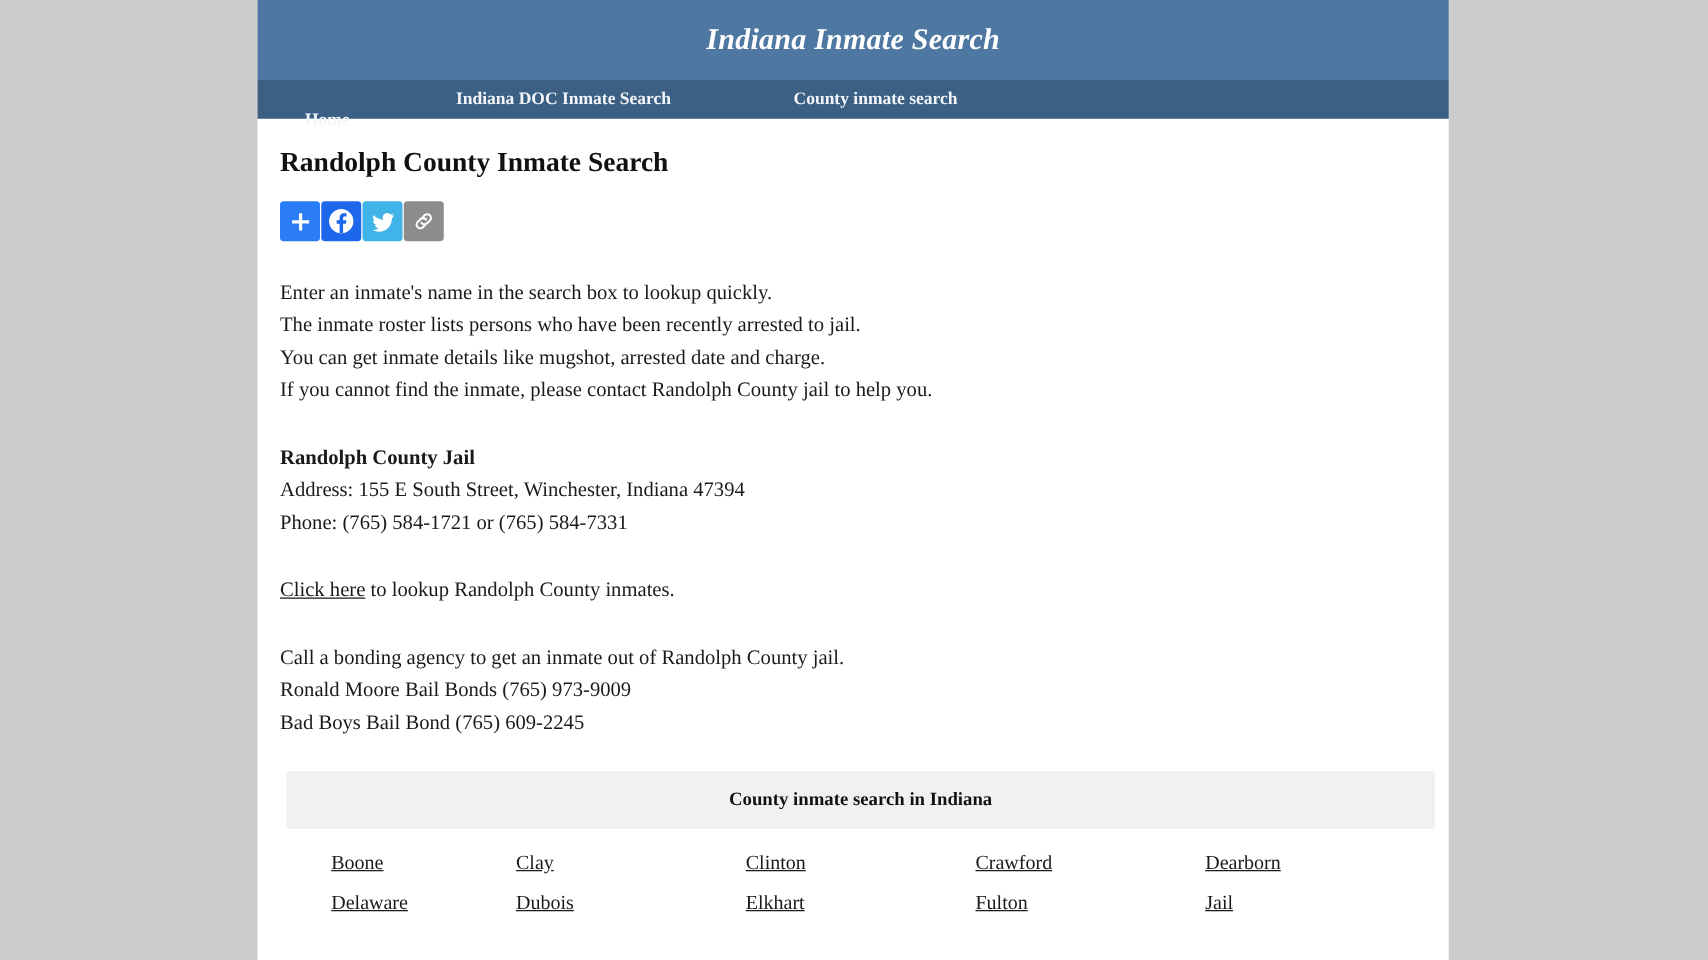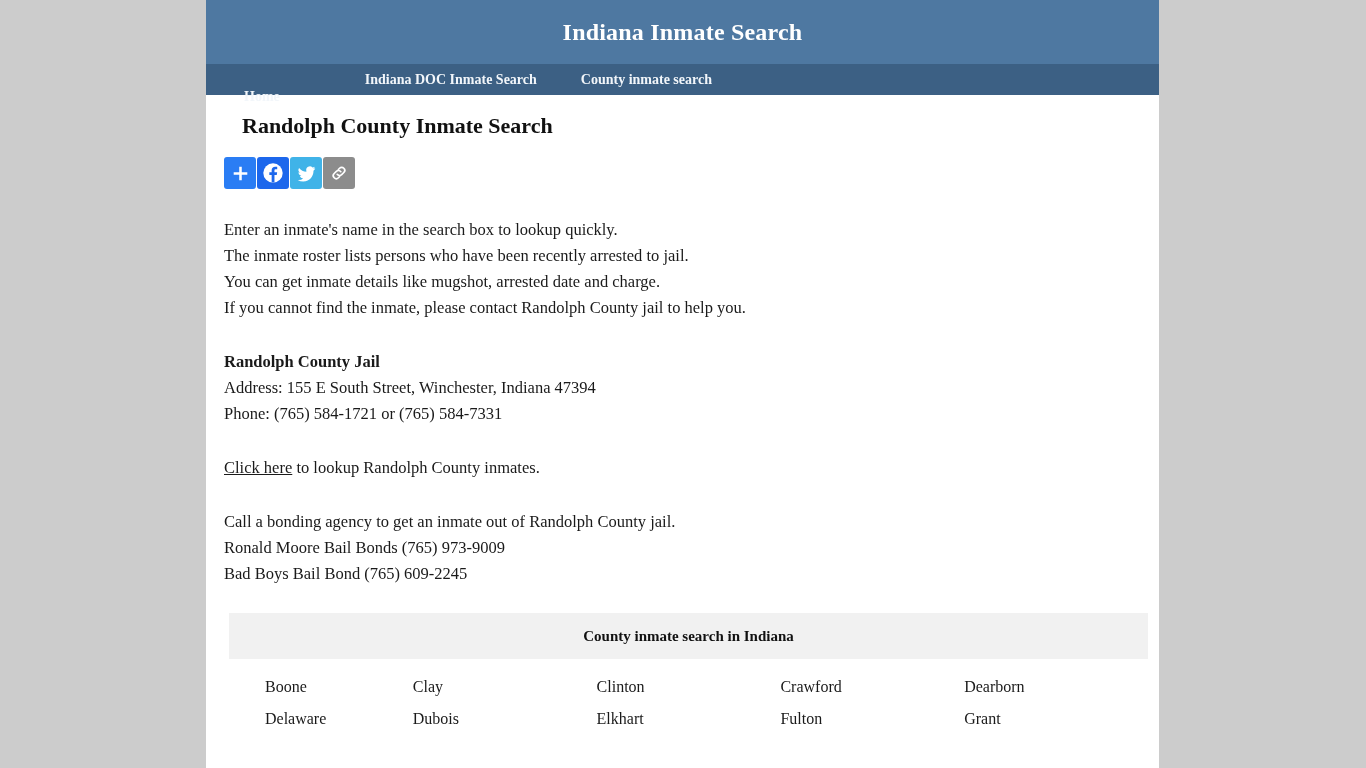--- a/index.html
+++ b/index.html
@@ -25,20 +25,21 @@
     background: #ffffff;
   }
 
   
   .site-header {
     background: #4e78a1;
     height: 64px;
     display: flex;
     align-items: center;
     justify-content: center;
+    font-style: italic;
   }
   .site-title {
     color: #ffffff;
     font-size: 24px;
     font-weight: bold;
     letter-spacing: 0.2px;
     font-family: "Liberation Serif", "DejaVu Serif", serif;
   }
 
   
@@ -52,28 +53,29 @@
     color: #f2f6fa;
     font-size: 14px;
     font-weight: bold;
     text-decoration: none;
     white-space: nowrap;
     font-family: "Liberation Serif", "DejaVu Serif", serif;
     cursor: pointer;
   }
   .nav-item:nth-child(1) { margin-left: 38px; margin-top: 34px; }
   .nav-item:nth-child(2) { margin-left: 85px; }
-  .nav-item:nth-child(3) { margin-left: 44px; }
+  .nav-item:nth-child(3) { margin-left: 98px; }
 
   
   .content {
     padding: 0 18px 0 18px;
   }
   .page-title {
-    margin: 18px;
+    margin: 0;
+    padding-top: 22px;
     font-size: 22px;
     font-weight: bold;
     color: #111111;
     font-family: "Liberation Serif", "DejaVu Serif", serif;
   }
 
   
   .share-row {
     margin-top: 18px;
     display: flex;
@@ -128,20 +130,21 @@
     color: #111111;
   }
   .county-table td.county-cell {
     padding: 7px 0 7px 0;
     width: 20%;
     vertical-align: top;
   }
   .county-table tr.county-row td:first-child { padding-left: 36px; }
   .county-link {
     color: #1a1a1a;
+    text-decoration: underline;
     font-size: 16px;
     cursor: pointer;
   }
   .spacer-row td { height: 10px; }
 </style>
 </head>
 <body>
 
 <div id="page">
 
@@ -231,20 +234,20 @@
           <td class="county-cell"><a class="county-link">Clay</a></td>
           <td class="county-cell"><a class="county-link">Clinton</a></td>
           <td class="county-cell"><a class="county-link">Crawford</a></td>
           <td class="county-cell"><a class="county-link">Dearborn</a></td>
         </tr>
         <tr class="county-row">
           <td class="county-cell"><a class="county-link">Delaware</a></td>
           <td class="county-cell"><a class="county-link">Dubois</a></td>
           <td class="county-cell"><a class="county-link">Elkhart</a></td>
           <td class="county-cell"><a class="county-link">Fulton</a></td>
-          <td class="county-cell"><a class="county-link">Grant</a></td>
+          <td class="county-cell"><a class="county-link">Jail</a></td>
         </tr>
 
       </tbody>
     </table>
 
   </div>
 </div>
 
 </body></html>

